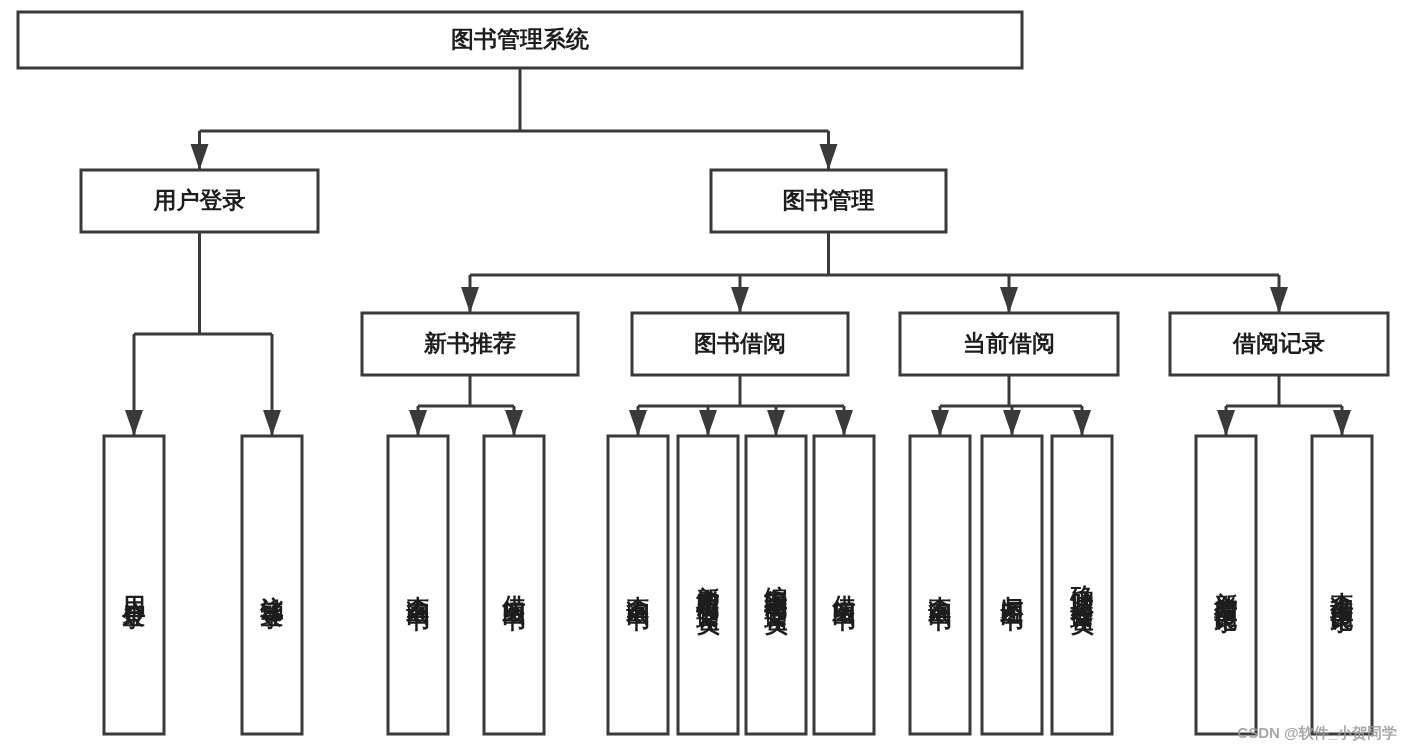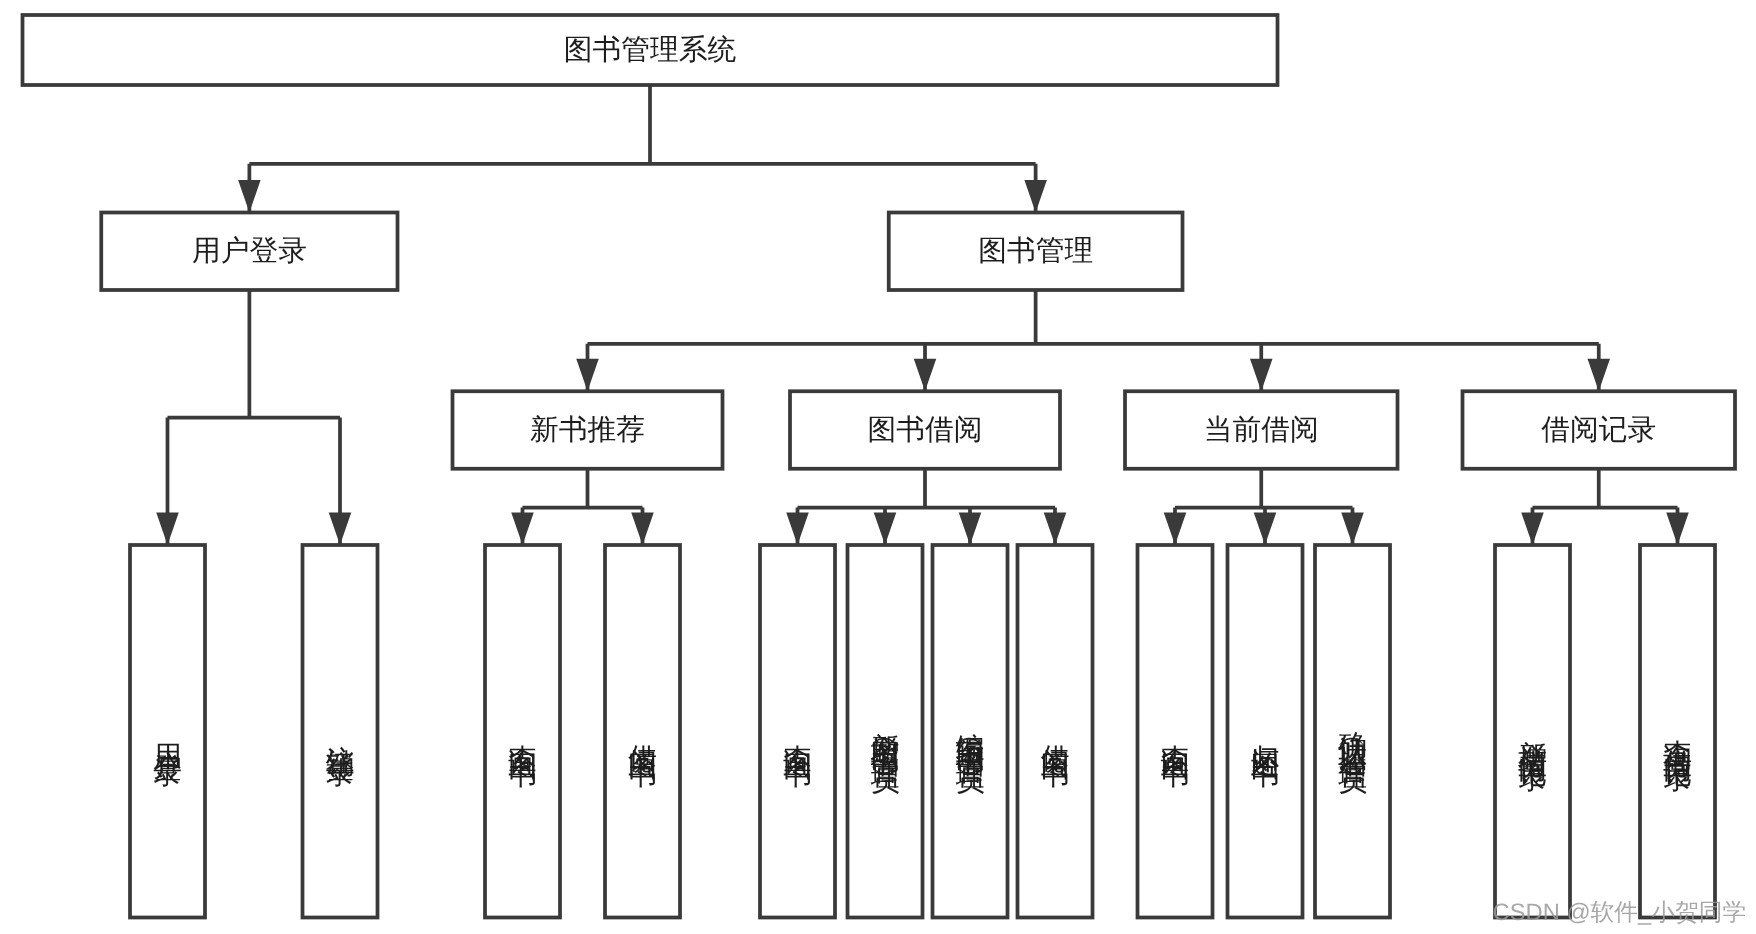--- a/index.html
+++ b/index.html
@@ -9,20 +9,21 @@
   }
   body {
     font-family: "Liberation Sans", "DejaVu Sans", sans-serif;
   }
   #diagram-root {
     position: relative;
     width: 1405px;
     height: 747px;
     background: #ffffff;
     overflow: hidden;
+    font-weight: bold;
   }
   svg.canvas {
     position: absolute;
     left: 0;
     top: 0;
     width: 1405px;
     height: 747px;
     display: block;
   }
   .node-box {
@@ -62,21 +63,21 @@
     display: flex;
     align-items: center;
     justify-content: center;
     pointer-events: none;
   }
   .watermark {
     position: absolute;
     right: 8px;
     bottom: 4px;
     font-family: "Liberation Sans", "DejaVu Sans", sans-serif;
-    font-size: 19px;
+    font-size: 15px;
     color: #9a9a9a;
     opacity: 0.85;
     white-space: nowrap;
   }
 </style>
 </head>
 <body>
 
 <div id="diagram-root">
 

